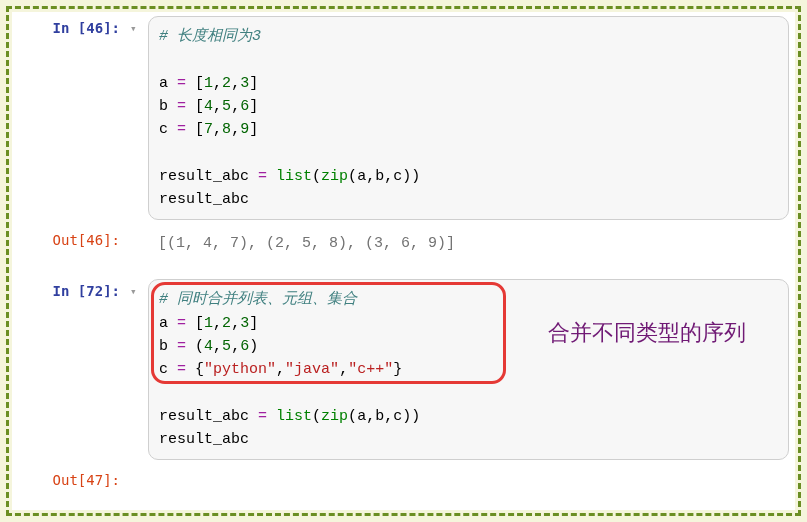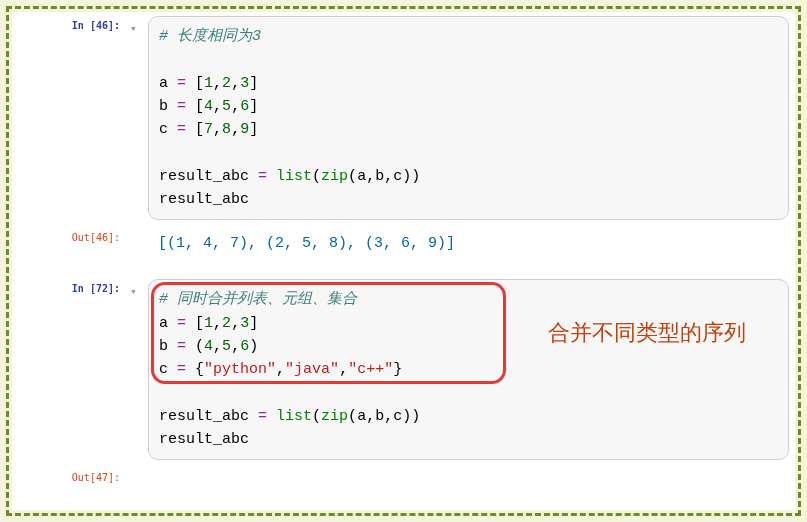--- a/index.html
+++ b/index.html
@@ -27,21 +27,21 @@
     .cell {
       display: flex;
       align-items: flex-start;
     }
     .prompt-col {
       width: 118px;
       flex-shrink: 0;
       text-align: right;
       padding: 8px 10px 8px 0;
       font-family: Menlo, Monaco, Consolas, monospace;
-      font-size: 10px;
+      font-size: 14px;
     }
     .in-prompt { color: #303F9F; font-weight: bold; }
     .out-prompt { color: #D84315; }
     .toggle-col {
       width: 18px;
       flex-shrink: 0;
       padding-top: 10px;
       color: #999;
       font-size: 11px;
     }
@@ -54,38 +54,38 @@
       margin: 4px 6px 4px 0;
       white-space: pre;
       line-height: 1.55;
       position: relative;
     }
     .output-area {
       flex: 1;
       padding: 8px 10px;
       white-space: pre;
       line-height: 1.55;
-      color: #0369a1;
+      color: #737373;
     }
     .c-comment { color: #408080; font-style: italic; }
     .c-var { color: #000; }
     .c-op { color: #a020a0; }
     .c-num { color: #006400; }
     .c-str { color: #ba2121; }
     .c-builtin { color: #008000; }
     .c-punc { color: #000; }
     .red-highlight {
       position: absolute;
       border: 3px solid #e53935;
       border-radius: 14px;
       pointer-events: none;
     }
     .annotation {
       position: absolute;
-      color: #c2410c;
+      color: #701a75;
       font-size: 22px;
       font-family: "PingFang SC", "Microsoft YaHei", sans-serif;
       pointer-events: none;
     }
   </style>
 </head>
 <body>
 
 <div class="dashed-border"></div>
 <div class="container">

